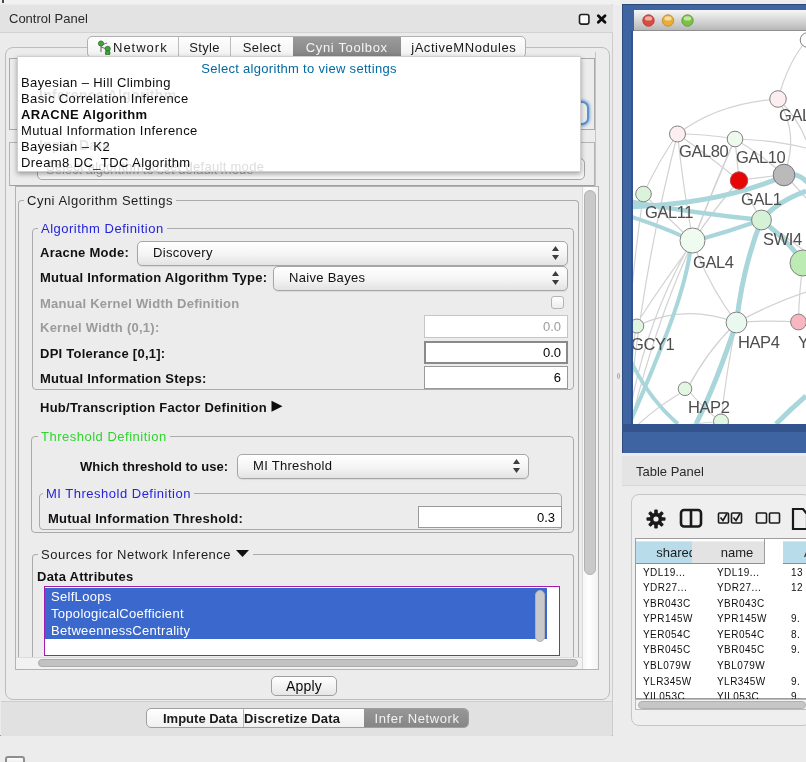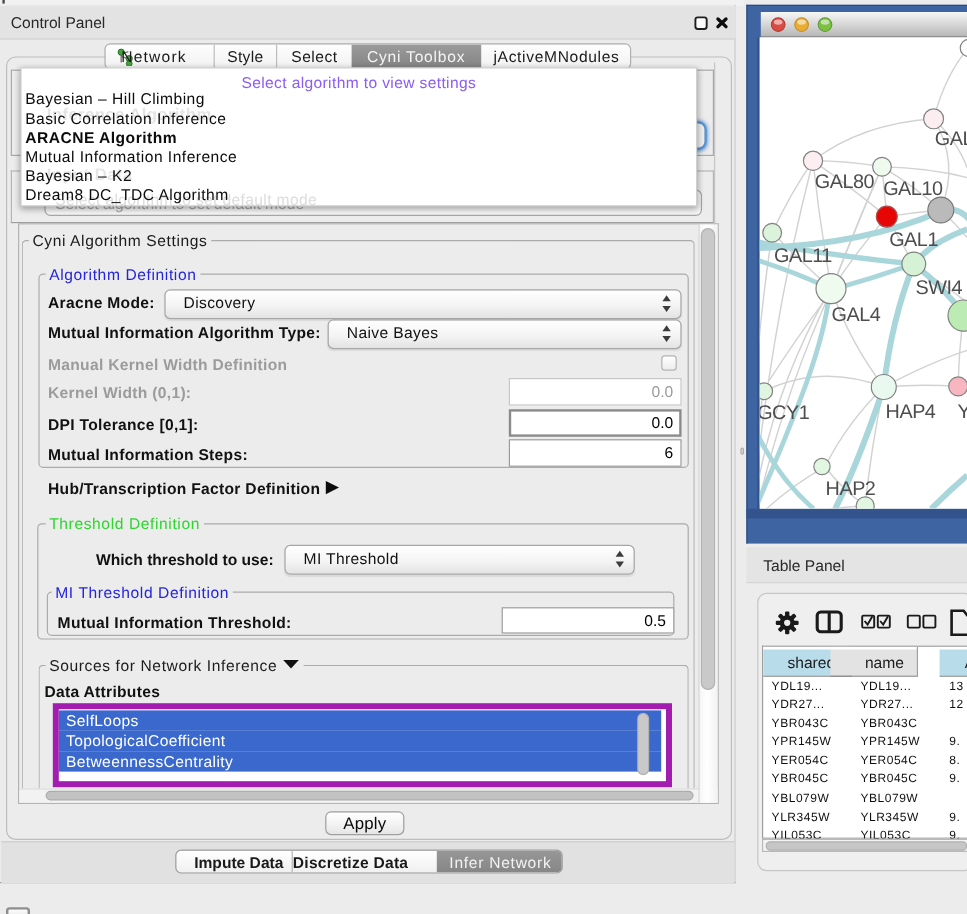--- a/index.html
+++ b/index.html
@@ -89,73 +89,73 @@
   <svg class="carr" viewBox="0 0 9 16">
       <path d="M4.5 1 L8 6 L1 6 Z" fill="#3c3c3c"></path>
       <path d="M4.5 15 L8 10 L1 10 Z" fill="#3c3c3c"></path>
     </svg>
 </div>
 
 <div class="abs" style="left:39px;top:493px;width:523px;height:37px;border:1px solid #ababab;border-radius:4px;box-sizing:border-box;"></div>
 <div class="gt" style="left:43px;top:486px;color:#2424dd;">MI Threshold Definition</div>
 
 <div class="lbl b abs" style="left:48px;top:511px;">Mutual Information Threshold:</div>
-<div class="tfield" style="left:418px;top:506px;width:144px;height:22px;border:1px solid #9a9a9a;box-sizing:border-box;color:#000;padding:3px 6px 0 0;">0.5</div>
+<div class="tfield" style="left:418px;top:506px;width:144px;height:22px;border:1px solid #9a9a9a;box-sizing:border-box;color:#000;padding:3px 6px 0 0;">0.3</div>
 
 <div class="abs" style="left:32px;top:554px;width:542px;height:104px;border:1px solid #ababab;border-bottom:none;border-radius:4px 4px 0 0;box-sizing:border-box;"></div>
 <div class="gt" style="left:38px;top:547px;color:#1c1c1c;">Sources for Network Inference <svg width="15" height="9" viewBox="0 0 15 9" style="vertical-align:1px;">
       <path d="M1 1 L14 1 L7.5 8 Z" fill="#111"></path>
     </svg></div>
 
 <div class="lbl b abs" style="left:37px;top:569px;">Data Attributes</div>
 
-<div class="abs" style="left:44px;top:586px;width:516px;height:70px;border:5px solid #a21caf;box-sizing:border-box;background:#fff;overflow:hidden;">
+<div class="abs" style="left:44px;top:586px;width:516px;height:70px;border:1px solid #a21caf;box-sizing:border-box;background:#fff;overflow:hidden;">
   <div style="position:absolute;left:0;top:1px;width:502px;height:17px;background:#3a68cd;color:#fff;font-size:13px;letter-spacing:0.3px;padding:1px 0 0 6px;box-sizing:border-box;">SelfLoops</div>
   <div style="position:absolute;left:0;top:35px;width:502px;height:17px;background:#3a68cd;color:#fff;font-size:13px;letter-spacing:0.3px;padding:1px 0 0 6px;box-sizing:border-box;">BetweennessCentrality</div>
   <div style="position:absolute;left:0;top:18px;width:502px;height:17px;background:#3a68cd;color:#fff;font-size:13px;letter-spacing:0.3px;padding:1px 0 0 6px;box-sizing:border-box;">TopologicalCoefficient</div>
   <div style="position:absolute;right:14px;top:3px;width:10px;height:52px;background:#c9c9c9;border:1px solid #b2b2b2;border-radius:6px;box-sizing:border-box;"></div>
 </div>
 
 <div class="abs" style="left:15.5px;top:657px;width:582px;height:12px;background:#f2f2f2;border-top:1px solid #dcdcdc;box-sizing:border-box;"></div>
 <div class="abs" style="left:38px;top:659px;width:540px;height:8px;background:#c2c2c2;border:1px solid #ababab;border-radius:4px;box-sizing:border-box;"></div>
 
 <div class="abs" style="left:582px;top:187px;width:16px;height:482px;background:linear-gradient(90deg,#f6f6f6,#ffffff 40%,#f2f2f2);border-left:1px solid #d8d8d8;box-sizing:border-box;"></div>
 <div class="abs" style="left:584px;top:190px;width:12px;height:385px;background:#c9c9c9;border:1px solid #b2b2b2;border-radius:6px;box-sizing:border-box;"></div>
 <div class="abs" style="left:594.5px;top:52px;width:1px;height:135px;background:#c4c4c4;"></div>
 
 <div class="abs" style="left:271px;top:676px;width:66px;height:20px;border:1px solid #9f9f9f;border-radius:5px;background:linear-gradient(#ffffff,#f1f1f1 60%,#e6e6e6);box-sizing:border-box;text-align:center;font-size:14px;color:#0a0a0a;padding-top:1px;letter-spacing:0.2px;">Apply</div>
 
 <div class="abs" style="left:1px;top:701px;width:611px;height:35px;background:#e1e1e1;border-top:1px solid #cdcdcd;box-sizing:border-box;"></div>
 <div class="abs" style="left:146px;top:708px;width:323px;height:20px;border:1px solid #9f9f9f;border-radius:5px;background:linear-gradient(#ffffff,#f0f0f0);box-sizing:border-box;overflow:hidden;">
-  <div style="position:absolute;left:4px;top:0;width:96px;height:100%;font-size:13px;font-weight:bold;color:#1a1a1a;text-align:center;padding-top:2px;box-sizing:border-box;">Impute Data</div>
+  <div style="position:absolute;left:16px;top:0;width:96px;height:100%;font-size:13px;font-weight:bold;color:#1a1a1a;text-align:left;padding-top:2px;box-sizing:border-box;">Impute Data</div>
   <div style="position:absolute;left:96px;top:0;width:1px;height:100%;background:#b5b5b5;"></div>
   <div style="position:absolute;left:97px;top:0;width:120px;height:100%;font-size:13px;font-weight:bold;color:#1a1a1a;text-align:left;padding-top:2px;box-sizing:border-box;letter-spacing:0.2px;">Discretize Data</div>
   <div style="position:absolute;left:217px;top:0;width:106px;height:100%;background:linear-gradient(#979797,#868686);font-size:13px;color:#f2f2f2;text-align:center;padding-top:2px;box-sizing:border-box;letter-spacing:0.6px;">Infer Network</div>
 </div>
 
 <div class="abs" style="left:5px;top:756px;width:20px;height:10px;border:2px solid #8e8e8e;border-radius:3px;background:linear-gradient(#fdfdfd,#e8e8e8);box-sizing:border-box;"></div>
 
 <div class="abs" style="left:87px;top:36px;width:439px;height:22px;border:1px solid #b0b0b0;border-radius:5px;background:linear-gradient(#fefefe,#f1f1f1);box-sizing:border-box;overflow:hidden;">
   <svg style="position:absolute;left:9px;top:3px;" width="15" height="15" viewBox="0 0 15 15">
     <path d="M4 12 L4 4 M4 7 L10 9 M4 5 L10 3" stroke="#7a7a7a" stroke-width="1.2" fill="none"></path>
     <circle cx="4" cy="3.5" r="2.6" fill="#43a33f" stroke="#2c7029" stroke-width="0.8"></circle>
     <circle cx="10.7" cy="8.8" r="2.6" fill="#43a33f" stroke="#2c7029" stroke-width="0.8"></circle>
     <circle cx="10.7" cy="13" r="2.4" fill="#43a33f" stroke="#2c7029" stroke-width="0.8"></circle>
   </svg>
-  <div style="position:absolute;left:13px;top:3px;font-size:13px;color:#1a1a1a;letter-spacing:1px;">Network</div>
+  <div style="position:absolute;left:25px;top:3px;font-size:13px;color:#1a1a1a;letter-spacing:1px;">Network</div>
   <div style="position:absolute;left:90px;top:0;width:1px;height:100%;background:#bcbcbc;"></div>
   <div style="position:absolute;left:91px;top:3px;width:51px;font-size:13px;color:#1a1a1a;text-align:center;letter-spacing:0.3px;">Style</div>
   <div style="position:absolute;left:141.7px;top:0;width:1px;height:100%;background:#bcbcbc;"></div>
   <div style="position:absolute;left:143px;top:3px;width:62px;font-size:13px;color:#1a1a1a;text-align:center;letter-spacing:0.4px;">Select</div>
   <div style="position:absolute;left:205px;top:0;width:107.5px;height:100%;background:linear-gradient(#9b9b9b,#838383);color:#f4f4f4;font-size:13px;text-align:center;padding-top:3px;box-sizing:border-box;letter-spacing:0.65px;">Cyni Toolbox</div>
   <div style="position:absolute;left:312.5px;top:3px;width:126.5px;font-size:13px;color:#1a1a1a;text-align:center;letter-spacing:0.55px;">jActiveMNodules</div>
 </div>
 
 <div class="abs" style="left:17px;top:56px;width:564px;height:116px;background:#fff;border:1px solid #cfcfcf;border-radius:1px;box-shadow:0 2px 5px rgba(0,0,0,0.35);box-sizing:border-box;z-index:40;">
-  <div style="position:absolute;left:0;top:4px;width:100%;text-align:center;font-size:13px;color:#8b5cf6;letter-spacing:0.3px;">Select algorithm to view settings</div>
+  <div style="position:absolute;left:0;top:4px;width:100%;text-align:center;font-size:13px;color:#0369a1;letter-spacing:0.3px;">Select algorithm to view settings</div>
   <div style="position:absolute;left:21px;top:30px;font-size:14px;font-weight:bold;color:rgba(130,130,130,0.22);letter-spacing:0.3px;">Inference Algorithm</div>
   <div style="position:absolute;left:21px;top:80px;font-size:14px;font-weight:bold;color:rgba(130,130,130,0.20);letter-spacing:0.3px;">Input Data</div>
   <div style="position:absolute;left:28px;top:102px;font-size:13px;color:rgba(140,140,140,0.30);letter-spacing:0.3px;">Select algorithm to set default mode</div>
   <div style="position:absolute;left:3px;top:18px;font-size:13px;color:#0c0c0c;line-height:16px;white-space:nowrap;letter-spacing:0.4px;">
     Bayesian – Hill Climbing<br>
     Basic Correlation Inference<br>
     <span class="b">ARACNE Algorithm</span><br>
     Mutual Information Inference<br>
     Bayesian – K2<br>
     Dream8 DC_TDC Algorithm

